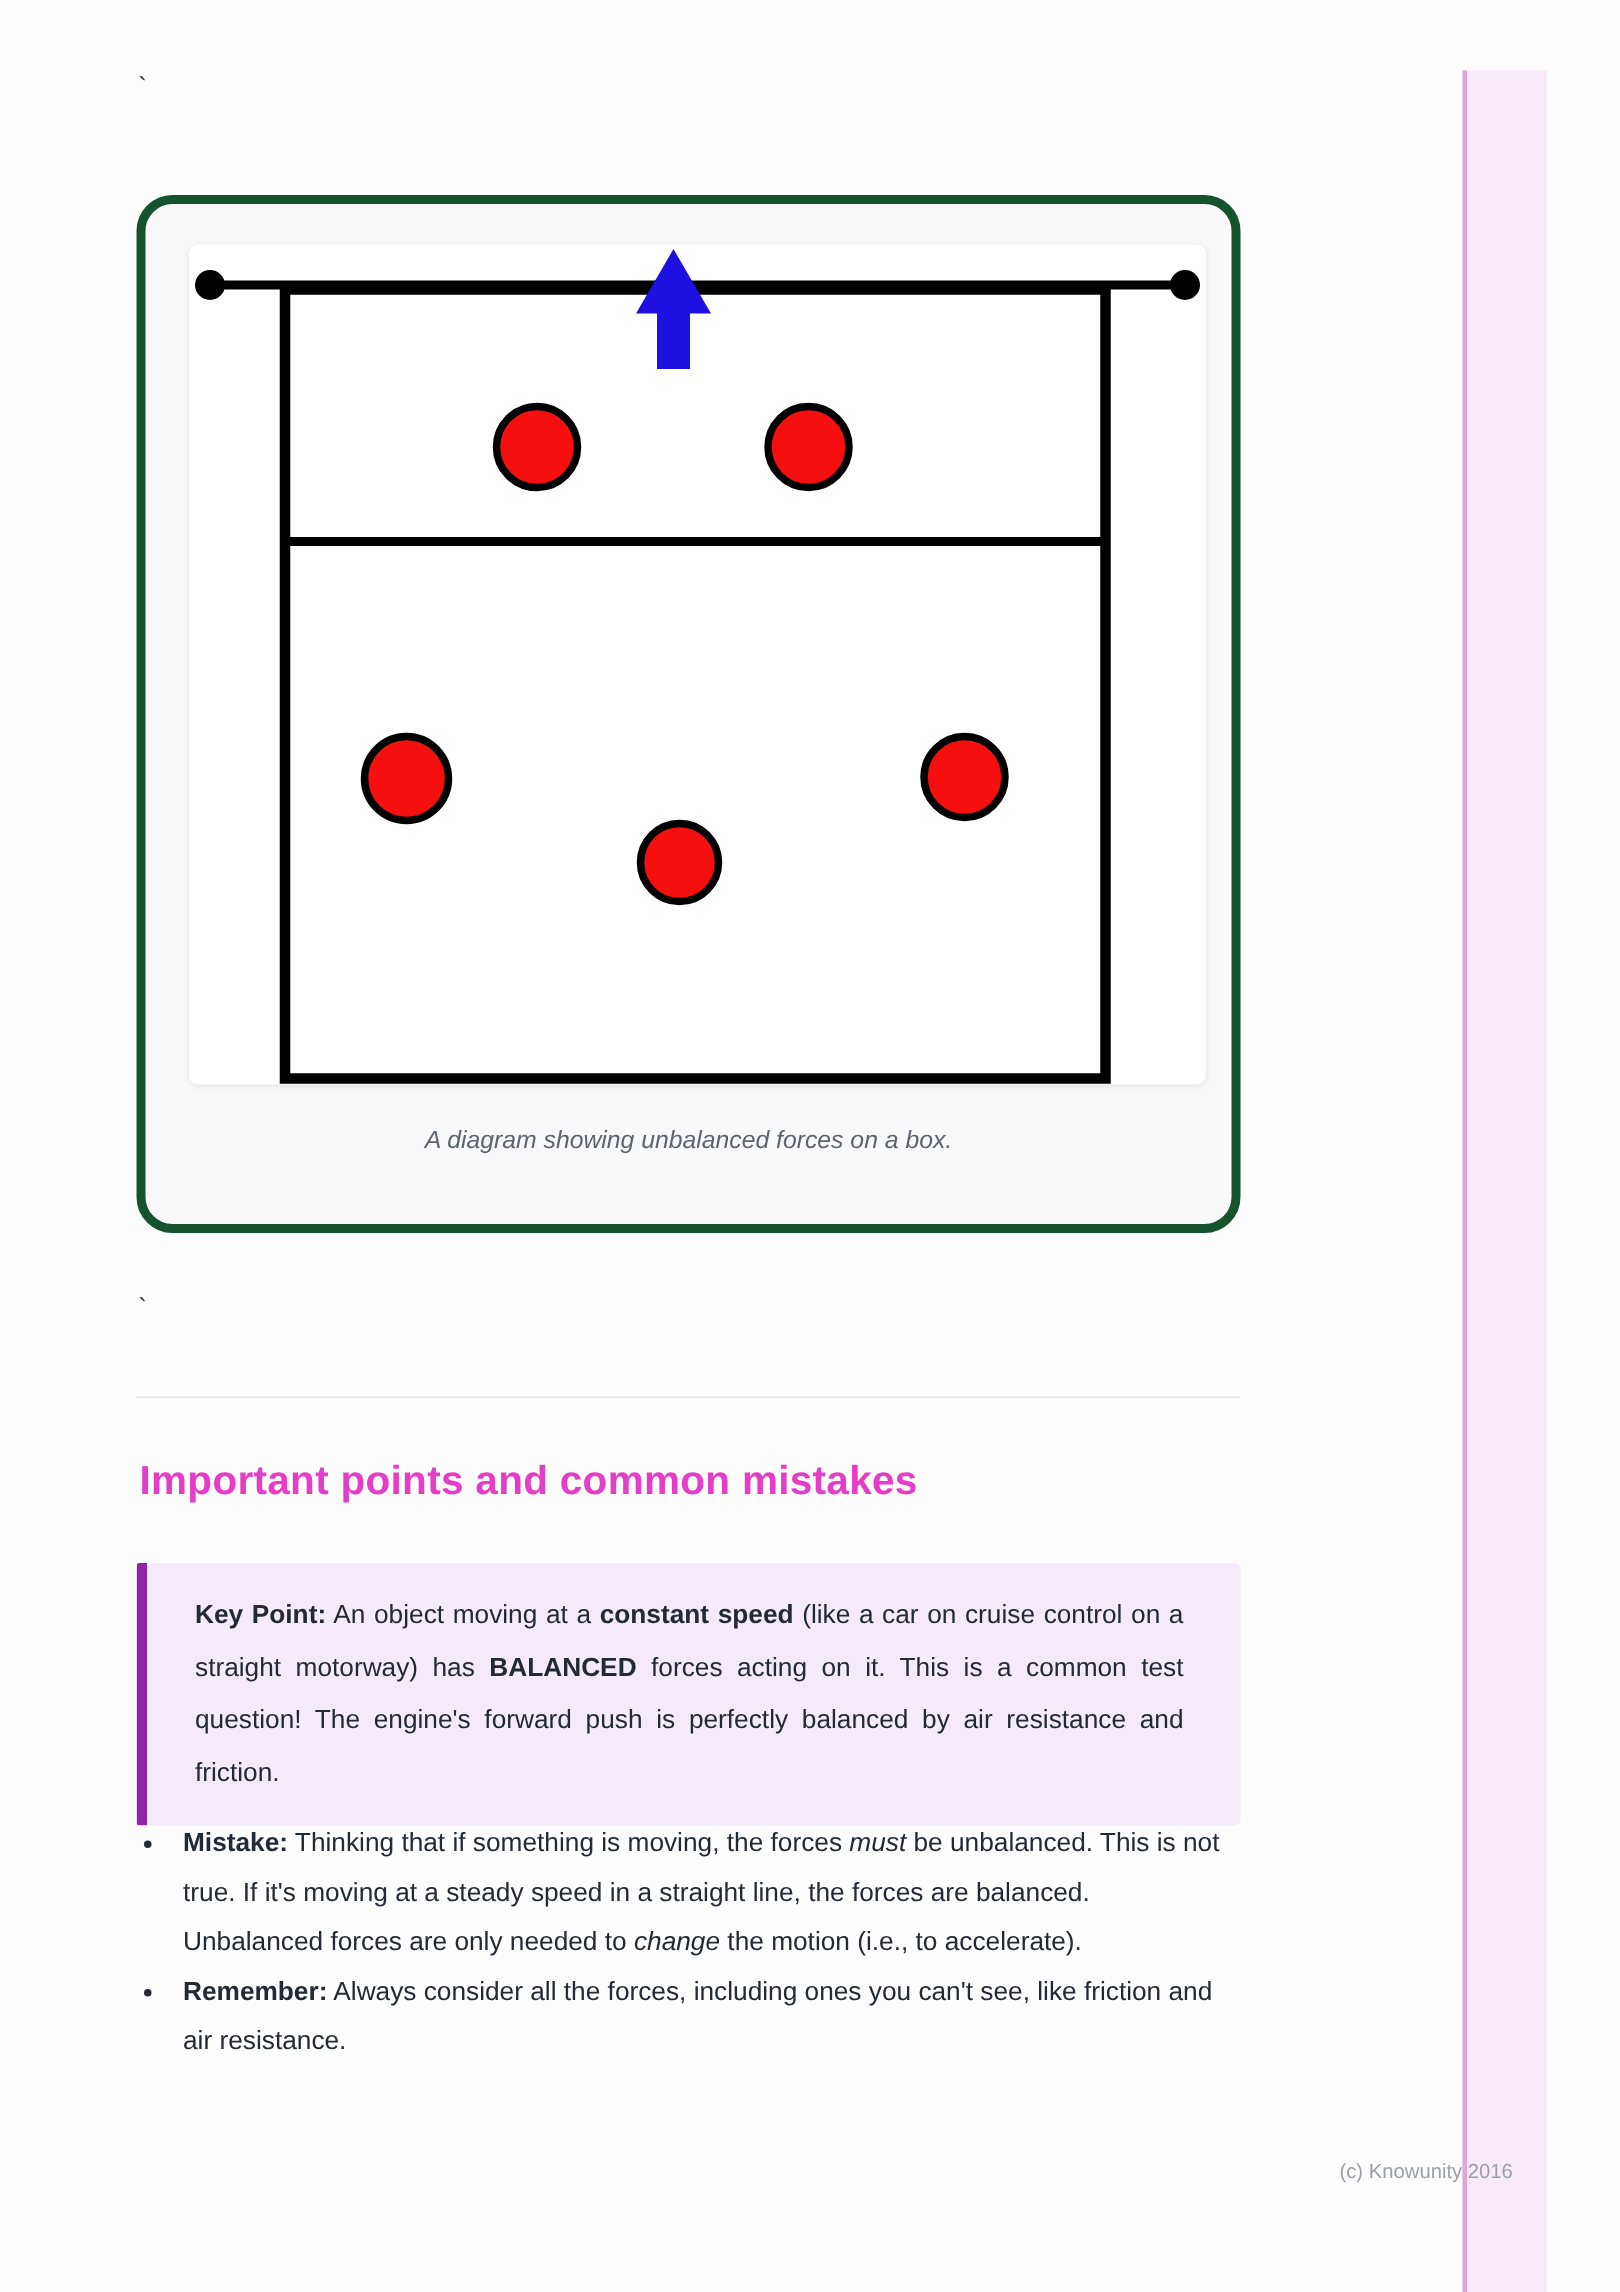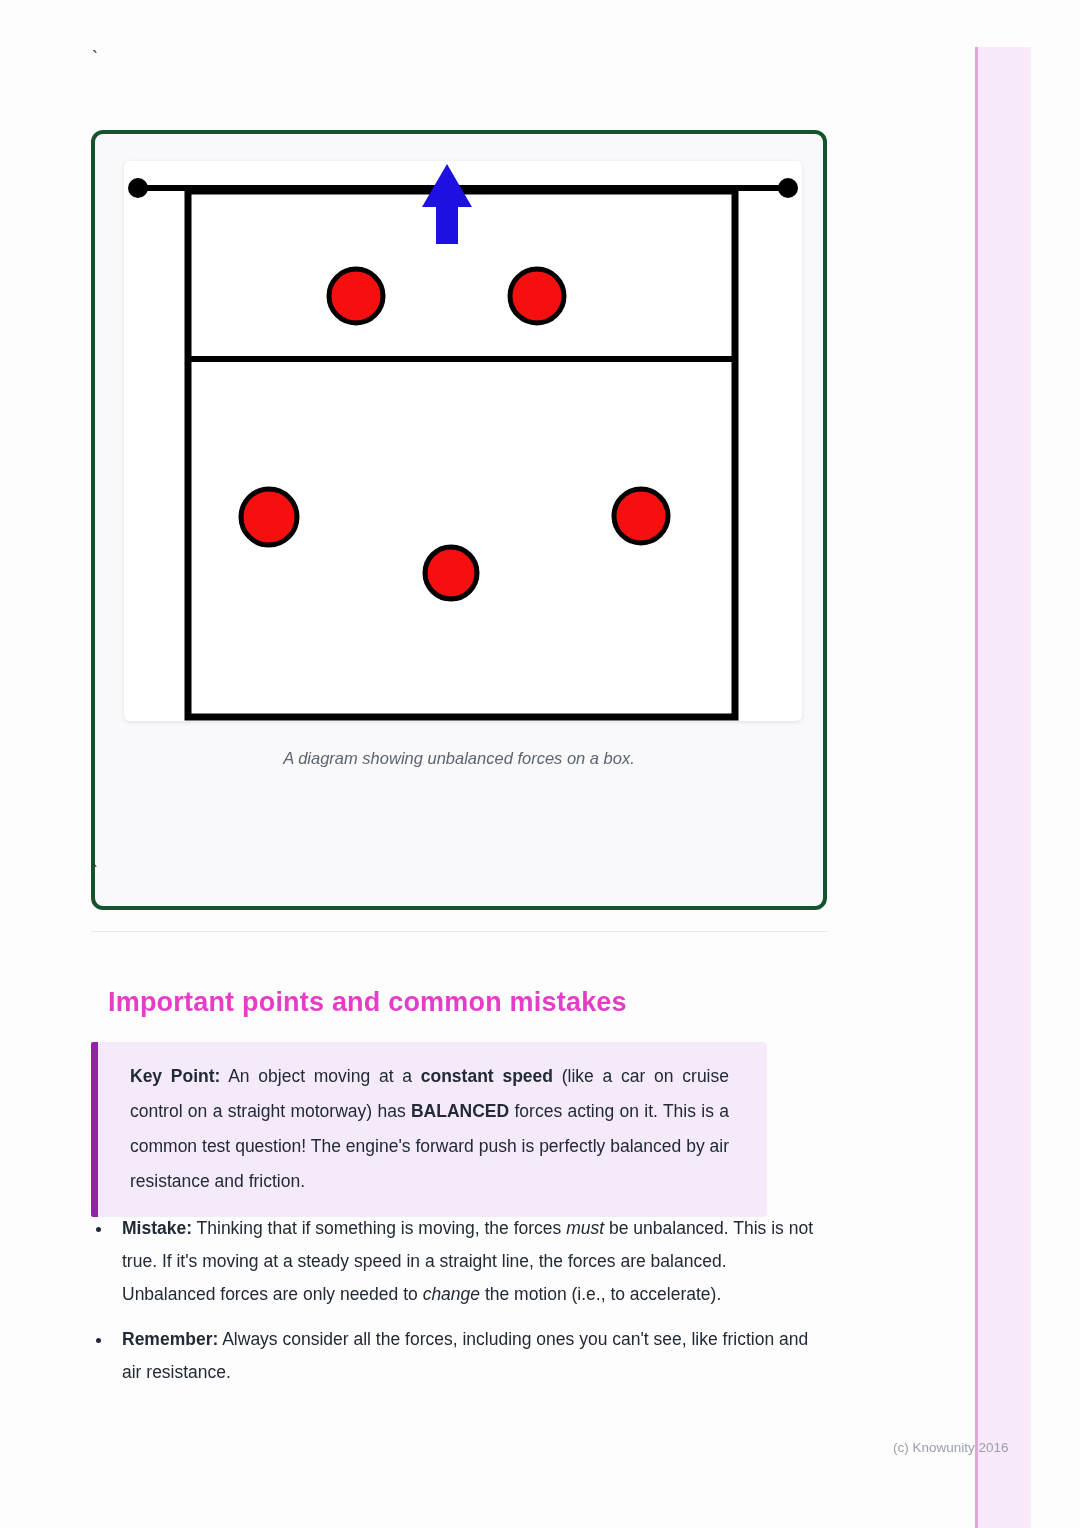--- a/index.html
+++ b/index.html
@@ -14,24 +14,24 @@
   }
   .stray-mark {
     position: absolute; left: 92px;
     font-size: 18px; color: #333;
   }
   .stray-top { top: 48px; }
   .stray-middle { top: 862px; }
 
   .figure-card {
     position: absolute; left: 91px; top: 130px;
-    width: 736px; height: 780px;
+    width: 736px; height: 692px;
     background: #f9f9fb;
-    border: 4px solid #14532d;
-    border-radius: 12px;
+    border: 6px solid #14532d;
+    border-radius: 24px;
   }
   .diagram-panel {
     position: absolute; left: 29px; top: 27px;
     width: 678px; height: 560px;
     background: #ffffff;
     border-radius: 6px;
     box-shadow: 0 1px 4px rgba(0,0,0,0.10);
   }
   .diagram-panel svg { display: block; width: 678px; height: 560px; }
   .figure-caption {
@@ -52,42 +52,42 @@
     position: absolute; left: 91px; top: 970px;
     width: 736px;
     font-size: 27px;
     font-weight: 800;
     color: #e53dc8;
     letter-spacing: 0.2px;
   }
 
   .key-point-callout {
     position: absolute; left: 91px; top: 1042px;
-    width: 676px;
+    width: 736px;
     background: #f5eafa;
     border-left: 7px solid #8e24aa;
     border-radius: 2px 4px 4px 2px;
     padding: 17px 38px 18px 32px;
     font-size: 17.5px;
     line-height: 35px;
     text-align: justify;
     color: #222a36;
   }
 
   .mistakes-list {
     position: absolute; left: 91px; top: 1212px;
     width: 730px;
     margin: 0;
     padding-left: 22px;
     font-size: 17.5px;
     line-height: 33px;
     color: #222a36;
   }
   .mistakes-list li { padding-left: 9px; }
-  .mistakes-list li + li { margin-top: 12px; }
+  .mistakes-list li + li { }
 
   .page-edge-strip {
     position: absolute; left: 975px; top: 47px;
     width: 56px; height: 1481px;
     background: #f8eaf8;
     border-left: 3px solid #dfa6da;
   }
   .footer-copyright {
     position: absolute; left: 893px; top: 1440px;
     font-size: 13.5px;
@@ -119,21 +119,21 @@
         <circle cx="517" cy="355" r="27" fill="#f50f0f" stroke="#000000" stroke-width="5"></circle>
       </svg>
   </div>
   <figcaption class="figure-caption">A diagram showing unbalanced forces on a box.</figcaption>
 </figure>
 
 <span class="stray-mark stray-middle">`</span>
 
 <div class="section-divider"></div>
 
-<h2 class="section-heading" style="margin:17px">Important points and common mistakes</h2>
+<h2 class="section-heading" style="margin:2px">Important points and common mistakes</h2>
 
 <div class="key-point-callout">
   <p class="rich" style="margin:0"><span style="font-weight: 700;">Key Point:</span><span> An object moving at a </span><span style="font-weight: 700;">constant speed</span><span> (like a car on cruise control on a straight motorway) has </span><span style="font-weight: 700;">BALANCED</span><span> forces acting on it. This is a common test question! The engine's forward push is perfectly balanced by air resistance and friction.</span></p>
 </div>
 
 <ul class="mistakes-list">
   <li class="rich"><span style="font-weight: 700;">Mistake:</span><span> Thinking that if something is moving, the forces </span><span style="font-style: italic;">must</span><span> be unbalanced. This is not true. If it's moving at a steady speed in a straight line, the forces are balanced. Unbalanced forces are only needed to </span><span style="font-style: italic;">change</span><span> the motion (i.e., to accelerate).</span></li>
   <li class="rich"><span style="font-weight: 700;">Remember:</span><span> Always consider all the forces, including ones you can't see, like friction and air resistance.</span></li>
 </ul>
 

